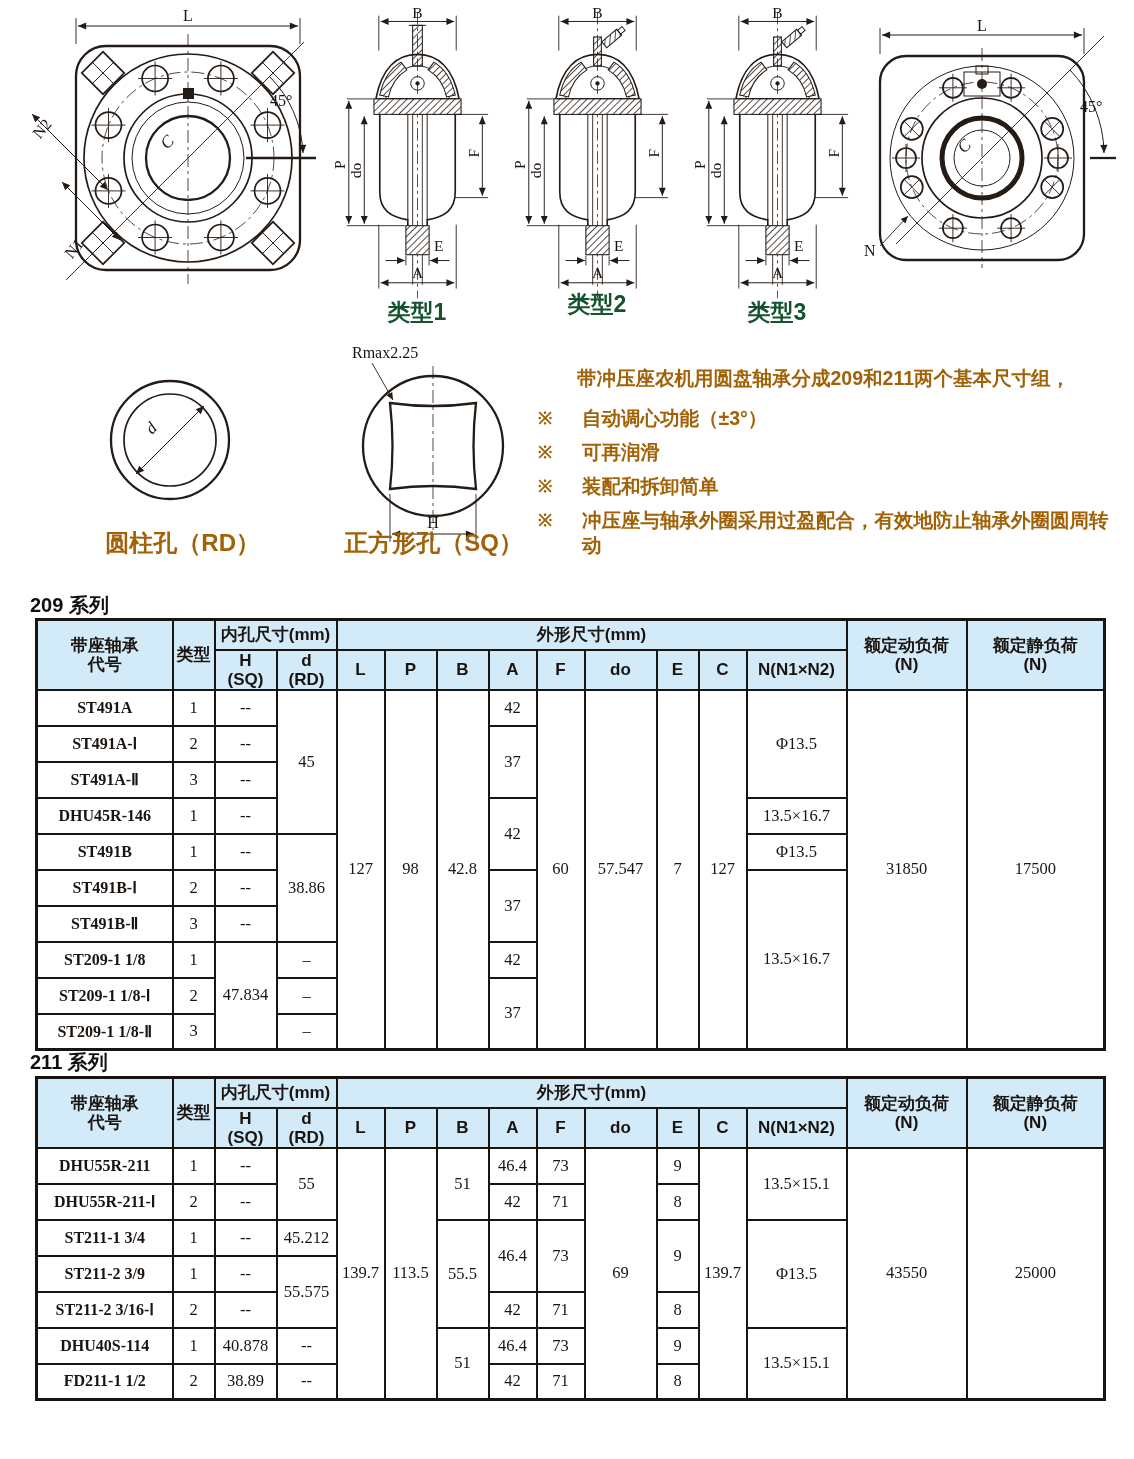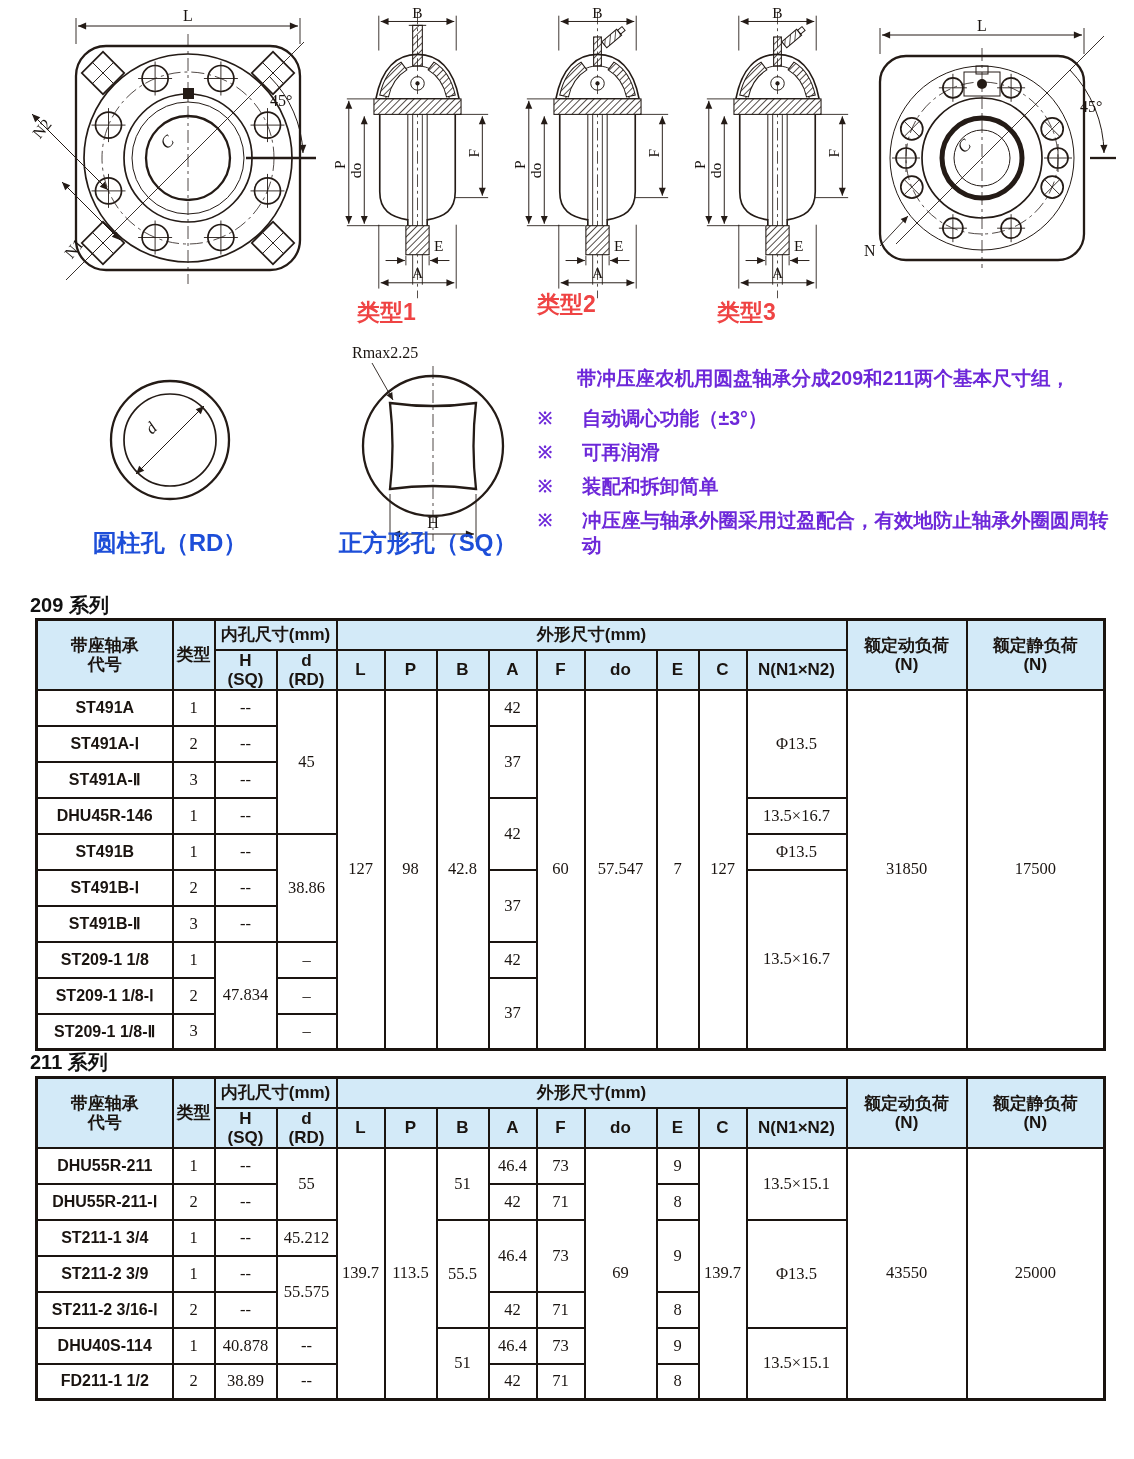--- a/index.html
+++ b/index.html
@@ -10,40 +10,40 @@
   .ln15{fill:none;stroke:#241b16;stroke-width:1.7;}
   .ln2{fill:none;stroke:#241b16;stroke-width:2.3;}
   .ln5{fill:none;stroke:#241b16;stroke-width:5;}
   .thin{fill:none;stroke:#241b16;stroke-width:0.9;}
   .dim{fill:none;stroke:#241b16;stroke-width:1;}
   .cl{fill:none;stroke:#241b16;stroke-width:0.8;stroke-dasharray:13 4 3 4;}
   .hat{fill:url(#hatch);stroke:#241b16;stroke-width:1.1;}
   .dlab{font-family:"Liberation Serif",serif;font-size:16px;}
   .dlab-i{font-family:"Liberation Serif",serif;font-style:italic;font-size:17px;}
   .abs{position:absolute;}
-  .tcap{position:absolute;width:120px;text-align:left;color:#ef4444;font-weight:bold;
+  .tcap{position:absolute;width:120px;text-align:center;color:#14532d;font-weight:bold;
         font-size:23px;font-family:"Liberation Sans",sans-serif;}
-  .cap{position:absolute;text-align:center;color:#1d4ed8;font-weight:bold;font-size:24px;}
-  .intro{position:absolute;left:538px;top:360px;width:588px;color:#6d28d9;font-weight:bold;}
+  .cap{position:absolute;text-align:right;color:#a16207;font-weight:bold;font-size:24px;}
+  .intro{position:absolute;left:538px;top:360px;width:588px;color:#a16207;font-weight:bold;}
   .intro-line{font-size:19.5px;line-height:37px;}
   .intro-line.indent{text-indent:2em;}
   .bullets{margin-top:8px;}
   .bullet{display:flex;margin-top:9px;font-size:19.5px;line-height:25px;}
   .bullet .mark{width:22px;flex:0 0 22px;margin-right:22px;font-size:17px;}
   .sec-title{position:absolute;font-size:20px;font-weight:600;color:#111;}
   .tbl-mount{position:absolute;}
   table.spec-table{border-collapse:collapse;table-layout:fixed;border:3px solid #1a1410;}
   .spec-table th,.spec-table td{border:2px solid #1a1410;text-align:center;vertical-align:middle;
     padding:0;overflow:hidden;}
   .spec-table th{background:#d3eaf8;font-family:"Liberation Sans",sans-serif;font-size:17px;
     font-weight:bold;white-space:pre-line;line-height:1.12;}
   .spec-table thead tr:first-child{height:30px;}
   .spec-table thead tr:last-child{height:38px;}
   .spec-table td{font-family:"Liberation Serif",serif;font-size:16.5px;white-space:nowrap;}
-  .spec-table td.code{font-family:Liberation Sans, sans-serif;font-weight:bold;font-size:16px;}
+  .spec-table td.code{font-family:Liberation Serif, serif;font-weight:bold;font-size:16px;}
   .spec-table tbody tr{height:36px;}
 </style>
 </head>
 <body>
 
 <svg width="0" height="0" style="position:absolute" aria-hidden="true">
   <defs>
     <pattern id="hatch" patternUnits="userSpaceOnUse" width="5" height="5" patternTransform="rotate(45)">
       <rect width="5" height="5" fill="#ffffff"></rect>
       <line x1="0" y1="0" x2="0" y2="5" stroke="#241b16" stroke-width="1.6"></line>

